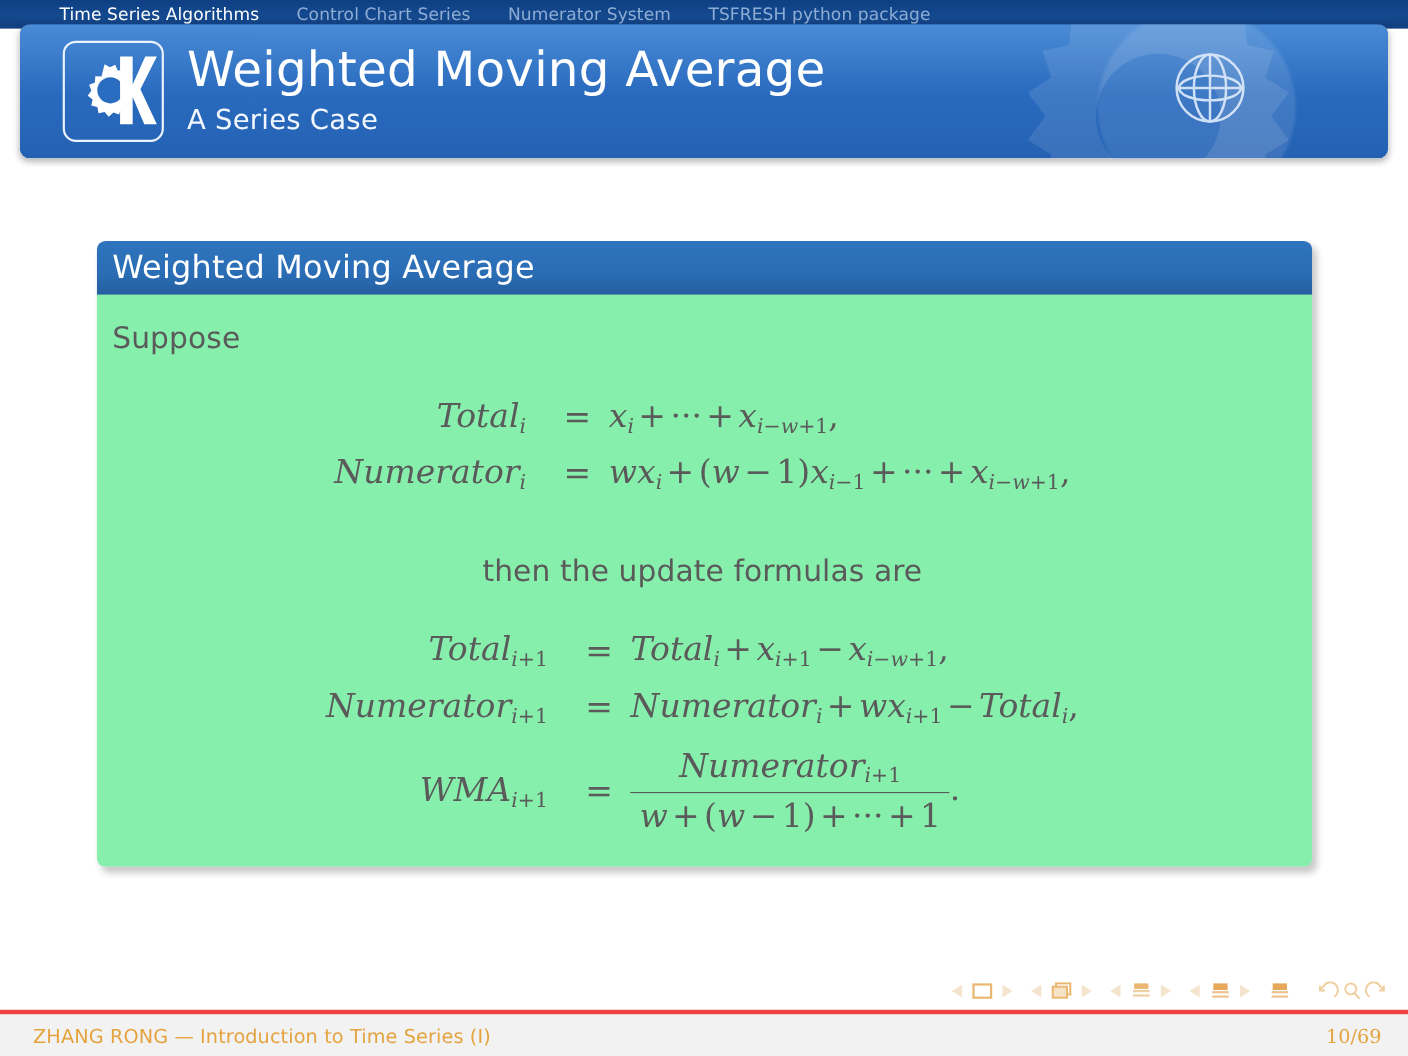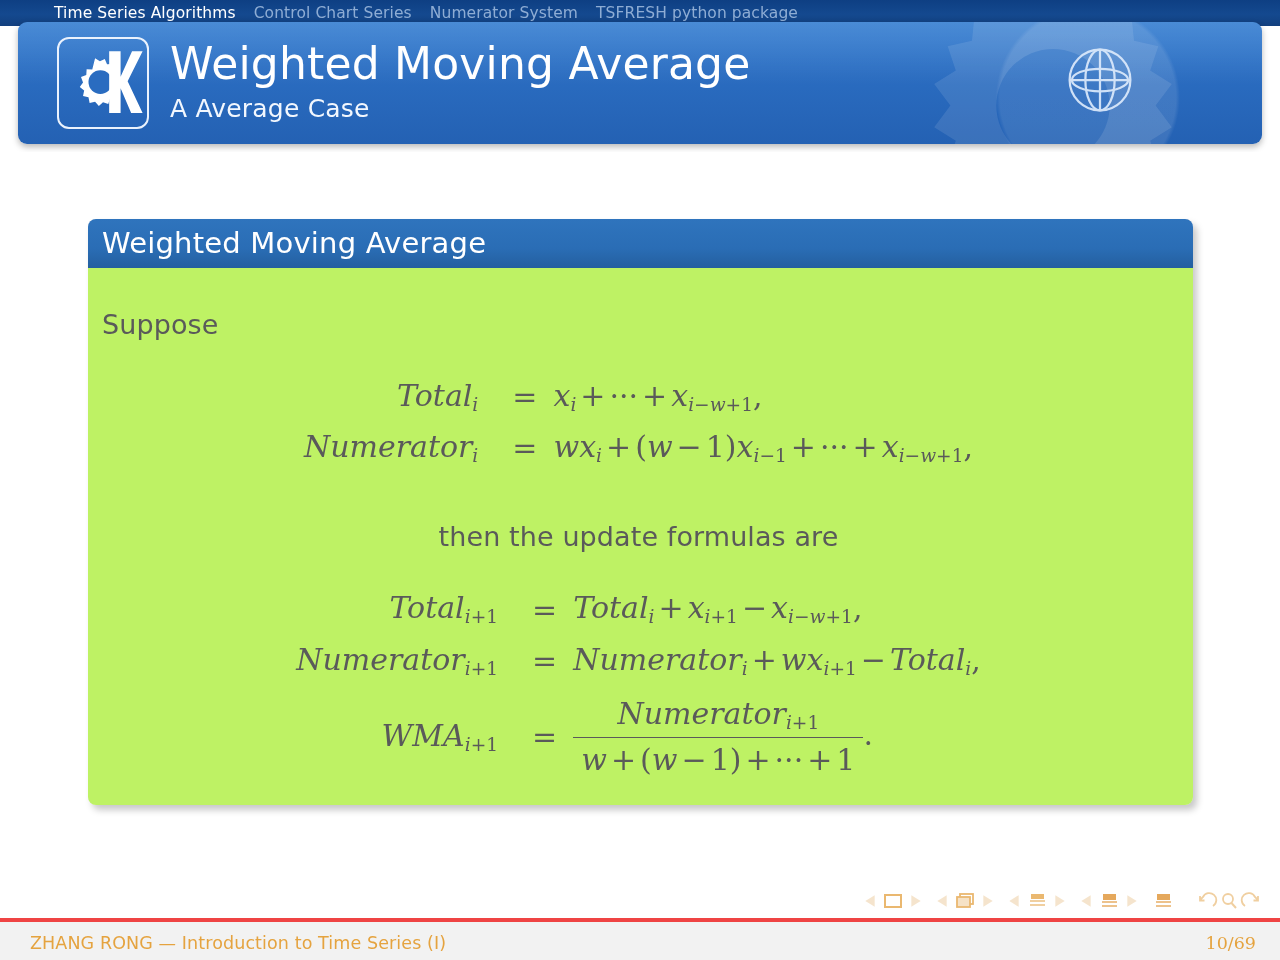--- a/index.html
+++ b/index.html
@@ -34,21 +34,21 @@
     height: 26px;
     background: linear-gradient(to bottom, #0e3f83 0%, #14498f 55%, #123f7e 100%);
     overflow: hidden;
   }
   .nav-strip-inner {
     position: absolute;
     left: 54px; top: 0;
     height: 26px;
     display: flex;
     align-items: flex-start;
-    gap: 18px;
+    gap: 34px;
     white-space: nowrap;
   }
   .nav-item {
     font-family: "DejaVu Sans", sans-serif;
     font-size: 15.5px;
     letter-spacing: 0.1px;
     color: rgba(190, 212, 240, 0.72);
     line-height: 26px;
   }
   .nav-item.active {
@@ -144,22 +144,22 @@
     color: #ffffff;
     font-family: "DejaVu Sans", sans-serif;
     font-size: 29px;
     font-weight: 400;
     line-height: 49px;
     padding-left: 14px;
     letter-spacing: 0.2px;
     box-sizing: border-box;
   }
   .block-body {
-    background: #bef264;
-    padding: 31px 18px 26px 14px;
+    background: #86efac;
+    padding: 14px 18px 26px 14px;
     color: #4c4c4c;
     min-height: 520px;
     box-sizing: border-box;
   }
 
   .prose {
     font-family: "DejaVu Sans", sans-serif;
     font-size: 27px;
     color: #5a5a5a;
     line-height: 40px;
@@ -322,21 +322,21 @@
             <path d="M41 22 L46.5 25.2 L52 22.6 L54.6 28.6 L61 28.3 L61.4 34.8 L67.4 36.8 L65.2 42.9 L70 47 L66 52 L69.2 57.6 L63.5 60.6 L64.3 67 L57.9 67.8 L56 73.9 L50 71.8 L45.3 76.2 L41 71.4 L34.8 72.6 L33.5 66.3 L27.3 64.7 L28.6 58.4 L23.6 54.5 L27.3 49.3 L25 43.3 L31 40.8 L31.4 34.4 L37.8 34.6 Z"></path>
             <circle cx="47" cy="49" r="13.5" fill="#2a6cc0"></circle>
 
             <path d="M57 14 L70 14 L70 43 L83 14 L95 14 L78 48 L95 84 L82 84 L70 56 L70 84 L57 84 Z"></path>
           </g>
         </svg>
       </div>
 
       <div class="title-text">
         <div class="title-main">Weighted Moving Average</div>
-        <div class="title-sub">A Average Case</div>
+        <div class="title-sub">A Series Case</div>
       </div>
 
       <svg class="globe-icon" viewBox="0 0 64 64">
         <g fill="none" stroke="#dbe9fb" stroke-width="2">
           <circle cx="32" cy="32" r="27"></circle>
           <ellipse cx="32" cy="32" rx="13" ry="27"></ellipse>
           <ellipse cx="32" cy="32" rx="25" ry="10"></ellipse>
           <line x1="32" y1="5" x2="32" y2="59"></line>
           <line x1="5" y1="32" x2="59" y2="32"></line>
         </g>

